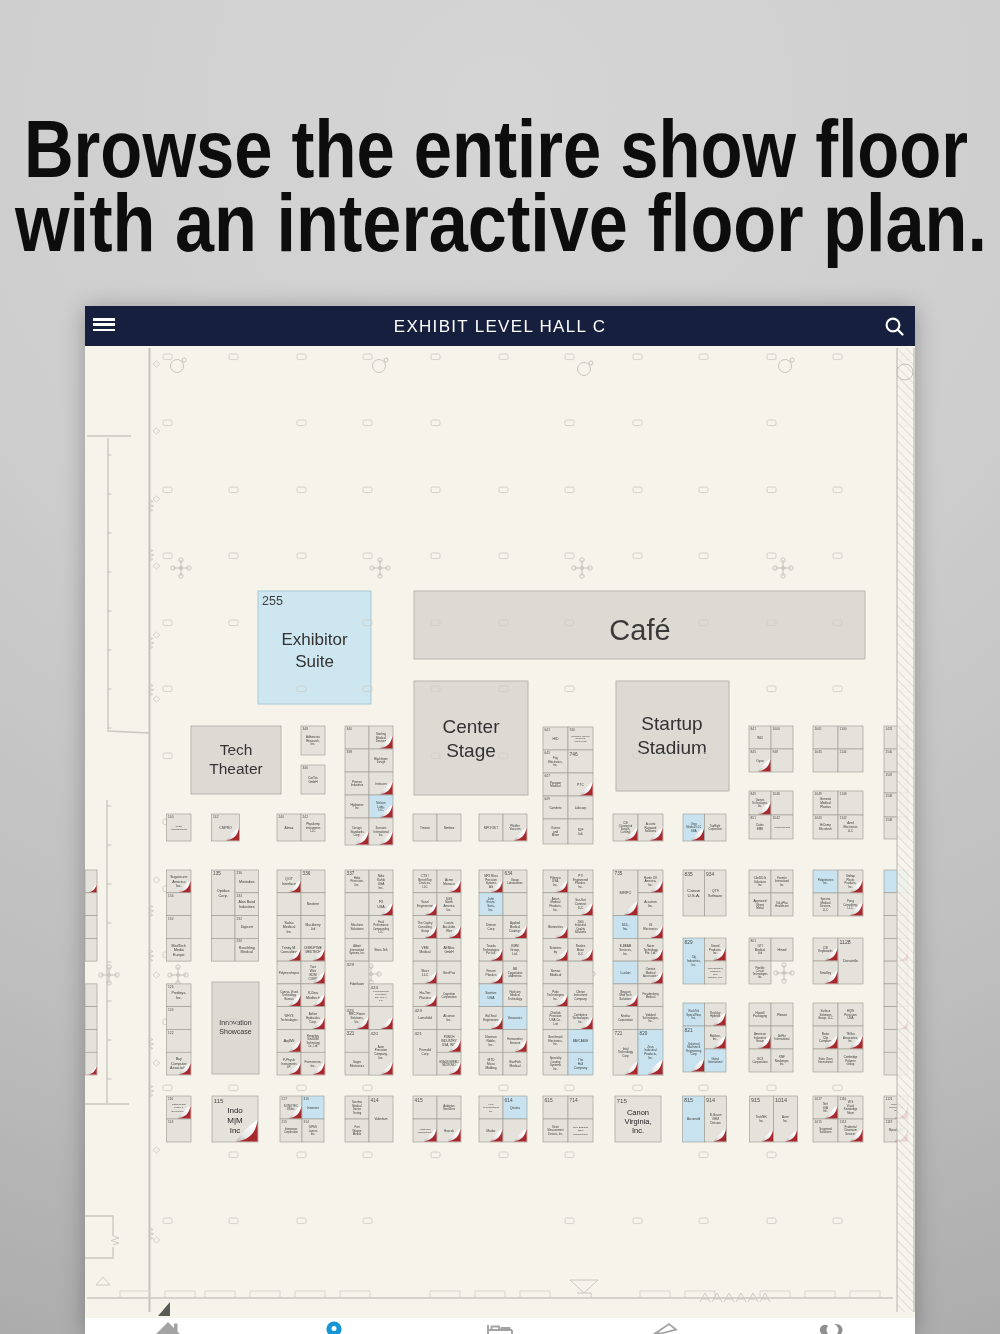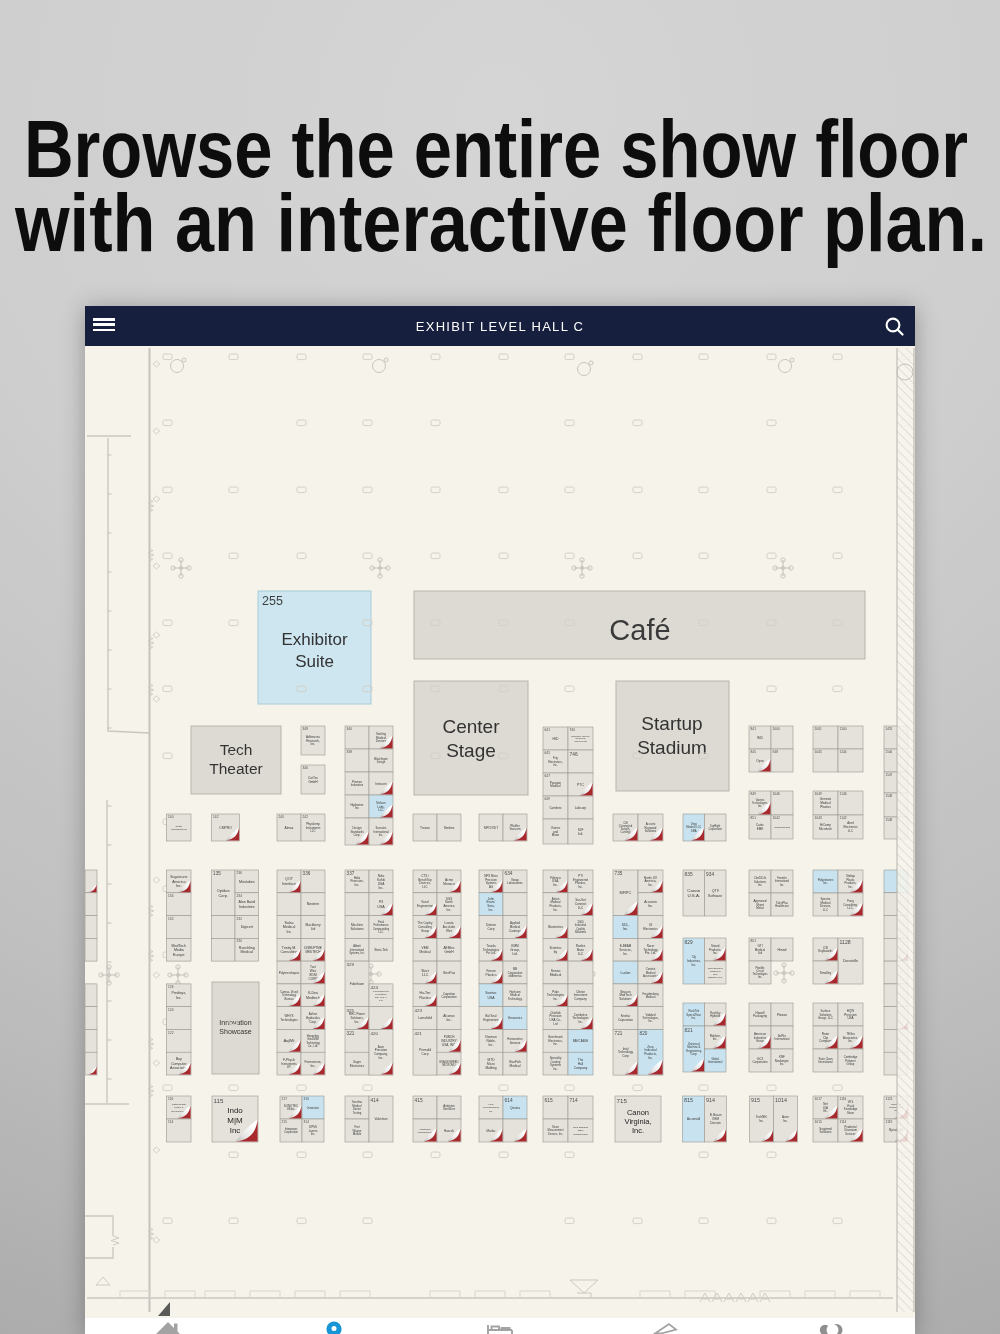--- a/index.html
+++ b/index.html
@@ -6,21 +6,21 @@
  font-family:"Liberation Sans",sans-serif;
  background:radial-gradient(140% 100% at 50% 8%, #d5d5d5 0%, #cecece 40%, #bfbfbf 72%, #ababab 100%);}
 .hl1,.hl2{position:absolute;left:500px;color:#0d0d0d;font-weight:bold;font-size:82px;
  line-height:82px;white-space:nowrap;transform-origin:0 0;}
 .hl1{top:108px;left:496px;transform:scaleX(0.8390) translateX(-50%);}
 .hl2{top:182px;left:501px;transform:scaleX(0.8568) translateX(-50%);}
 .app{position:absolute;left:85px;top:306px;width:830px;height:1028px;background:#f5f3ea;
  box-shadow:0 2px 22px rgba(0,0,0,0.28);}
 .hdr{position:absolute;left:0;top:0;width:830px;height:40px;background:#161f3d;}
 .hdrtitle{position:absolute;left:0;top:0;width:830px;height:24px;line-height:42px;text-align:center;
- color:#ffffff;font-size:13px;letter-spacing:1.3px;}
+ color:#ffffff;font-size:17px;letter-spacing:1.3px;}
 .burger{position:absolute;left:8px;top:12px;width:22px;height:16px;}
 .burger div{height:2.6px;background:#fff;margin-bottom:2.7px;}
 .navbar{position:absolute;left:85px;top:1318px;width:830px;height:16px;background:#ffffff;}
 </style></head>
 <body>
 
 <div class="hl1">Browse the entire show floor</div>
 <div class="hl2">with an interactive floor plan.</div>
 
 <div class="app">

